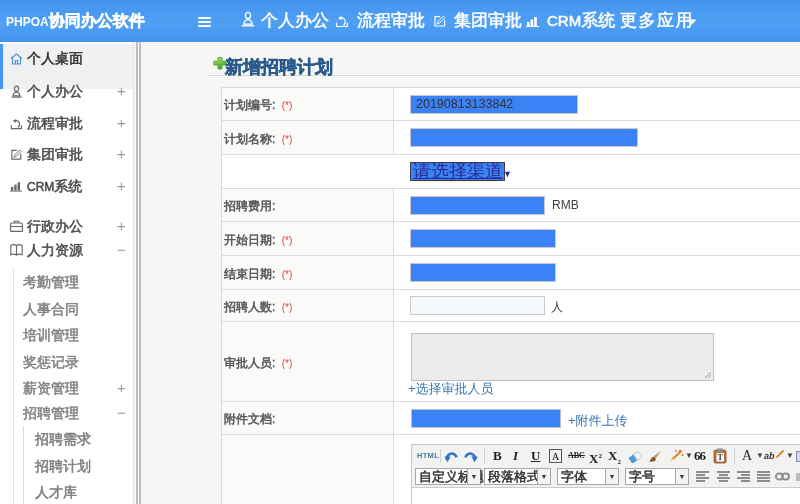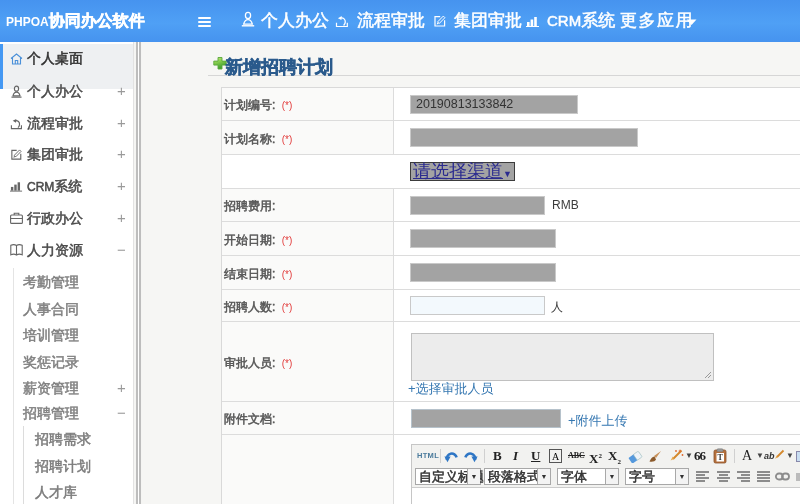--- a/index.html
+++ b/index.html
@@ -35,21 +35,21 @@
 #title { position:absolute; left:66px; top:8px; width:592px; height:26px; border-bottom:1px solid #d6d6d6; }
 #title .cap { position:absolute; left:17px; top:5px; font-size:18px; font-weight:bold; color:#2a5a8c; }
 
 #ftable { position:absolute; left:79px; top:45px; width:590px; background:#fff; border:1px solid #d9d9d9; border-right:none; }
 .frow { position:relative; border-bottom:1px solid #dcdcdc; }
 .frow:last-child { border-bottom:none; }
 .lcell { position:absolute; left:0; top:0; bottom:0; width:172px; background:#fafaf9; border-right:1px solid #dcdcdc; }
 .lcell span { position:absolute; left:2px; top:50%; margin-top:-7px; font-size:12px; color:#555; white-space:nowrap;text-align:right; -webkit-text-stroke:0.5px #555; }
 .lcell em { font-style:normal; color:#e23b3b; font-size:10px; margin-left:3px; -webkit-text-stroke:0; }
 .vcell { position:absolute; left:173px; top:0; bottom:0; right:0; }
-.inp { position:absolute; top:50%; height:19px; margin-top:-9.5px; border:1px solid #c9c9c9; background:#a3a3a3; font-size:12.5px; color:#333; line-height:17px; padding-left:5px; font-family:"Liberation Sans",sans-serif; }
+.inp { position:absolute; top:50%; height:19px; margin-top:-9.5px; border:1px solid #c9c9c9; background:#3b82f6; font-size:12.5px; color:#333; line-height:17px; padding-left:5px; font-family:"Liberation Sans",sans-serif; }
 .after { position:absolute; top:50%; margin-top:-7px; font-size:12px; color:#3c3c3c; }
 .lnk { color:#3577b1; font-size:13px; text-decoration:none; white-space:nowrap; }
 
 .t1 { position:absolute; top:0; height:22px; line-height:22px; font-size:12px; color:#222; }
 .tser { font-family:"Liberation Serif",serif; font-size:13px; }
 .tsep { position:absolute; top:4px; width:1px; height:14px; background:#d0d0d0; }
 .sel { position:absolute; top:23px; height:17px; background:#fff; border:1px solid #a8a8a8; }
 .selt { position:absolute; left:3px; top:0; line-height:15px; font-size:13px; color:#333; white-space:nowrap; }
 .sela { position:absolute; right:0; top:0; width:13px; height:15px; border-left:1px solid #a8a8a8; font-size:7px; color:#333; text-align:center; line-height:15px; background:#f3f3f3; }
 #edwhite { position:absolute; left:0; right:0; top:42px; bottom:0; background:#fff; border-top:1px solid #ccc; }
@@ -131,21 +131,21 @@
   <div class="snav" style="top:129px">
     <svg width="13" height="12" viewBox="0 0 14 12">
         <rect x="1" y="7" width="2.6" height="4" fill="#666"></rect>
         <rect x="4.6" y="4.5" width="2.6" height="6.5" fill="#666"></rect>
         <rect x="8.2" y="2" width="2.6" height="9" fill="#666"></rect>
         <rect x="0" y="11" width="13" height="1" fill="#666"></rect>
       </svg>
     <span class="txt cjk"><span style="font-size:12px">CRM</span>系统</span>
       <span class="pm">+</span>
   </div>
-  <div class="snav" style="top:161px">
+  <div class="snav" style="top:169px">
     <svg width="13" height="12" viewBox="0 0 13 12">
         <rect x="0.6" y="3" width="11.8" height="8.4" fill="none" stroke="#666" stroke-width="1.1" rx="1"></rect>
         <path d="M4.2 3 V1.2 H8.8 V3" fill="none" stroke="#666" stroke-width="1.1"></path>
         <path d="M0.6 6.5 h11.8" stroke="#666" stroke-width="1"></path>
       </svg>
     <span class="txt cjk">行政办公</span>
       <span class="pm">+</span>
   </div>
   <div class="snav" style="top:192.5px">
     <svg width="13" height="12" viewBox="0 0 13 12">
@@ -214,21 +214,21 @@
     <div class="frow" style="height:34px">
       <div class="lcell">
           <span>计划名称: <em>(*)</em></span>
         </div>
       <div class="vcell">
           <input class="inp" style="left: 15px; width: 228px;">
         </div>
     </div>
     <div class="frow" style="height:34px">
       <div class="vcell">
-          <div class="inp" style="left:15px;width:105px;border:1px solid #3c3c3c;color:#2b2b8f;font-size:18px;line-height:16px;padding-left:2px;white-space:nowrap"><u>请选择渠道</u><span style="font-size:9px">▼</span></div>
+          <div class="inp" style="left:15px;width:95px;border:1px solid #3c3c3c;color:#2b2b8f;font-size:18px;line-height:16px;padding-left:2px;white-space:nowrap"><u>请选择渠道</u><span style="font-size:9px">▼</span></div>
         </div>
     </div>
     <div class="frow" style="height:33px">
       <div class="lcell">
           <span>招聘费用:</span>
         </div>
       <div class="vcell">
           <input class="inp" style="left: 15px; width: 135px;">
           <span class="after" style="left:157px">RMB</span>
         </div>

